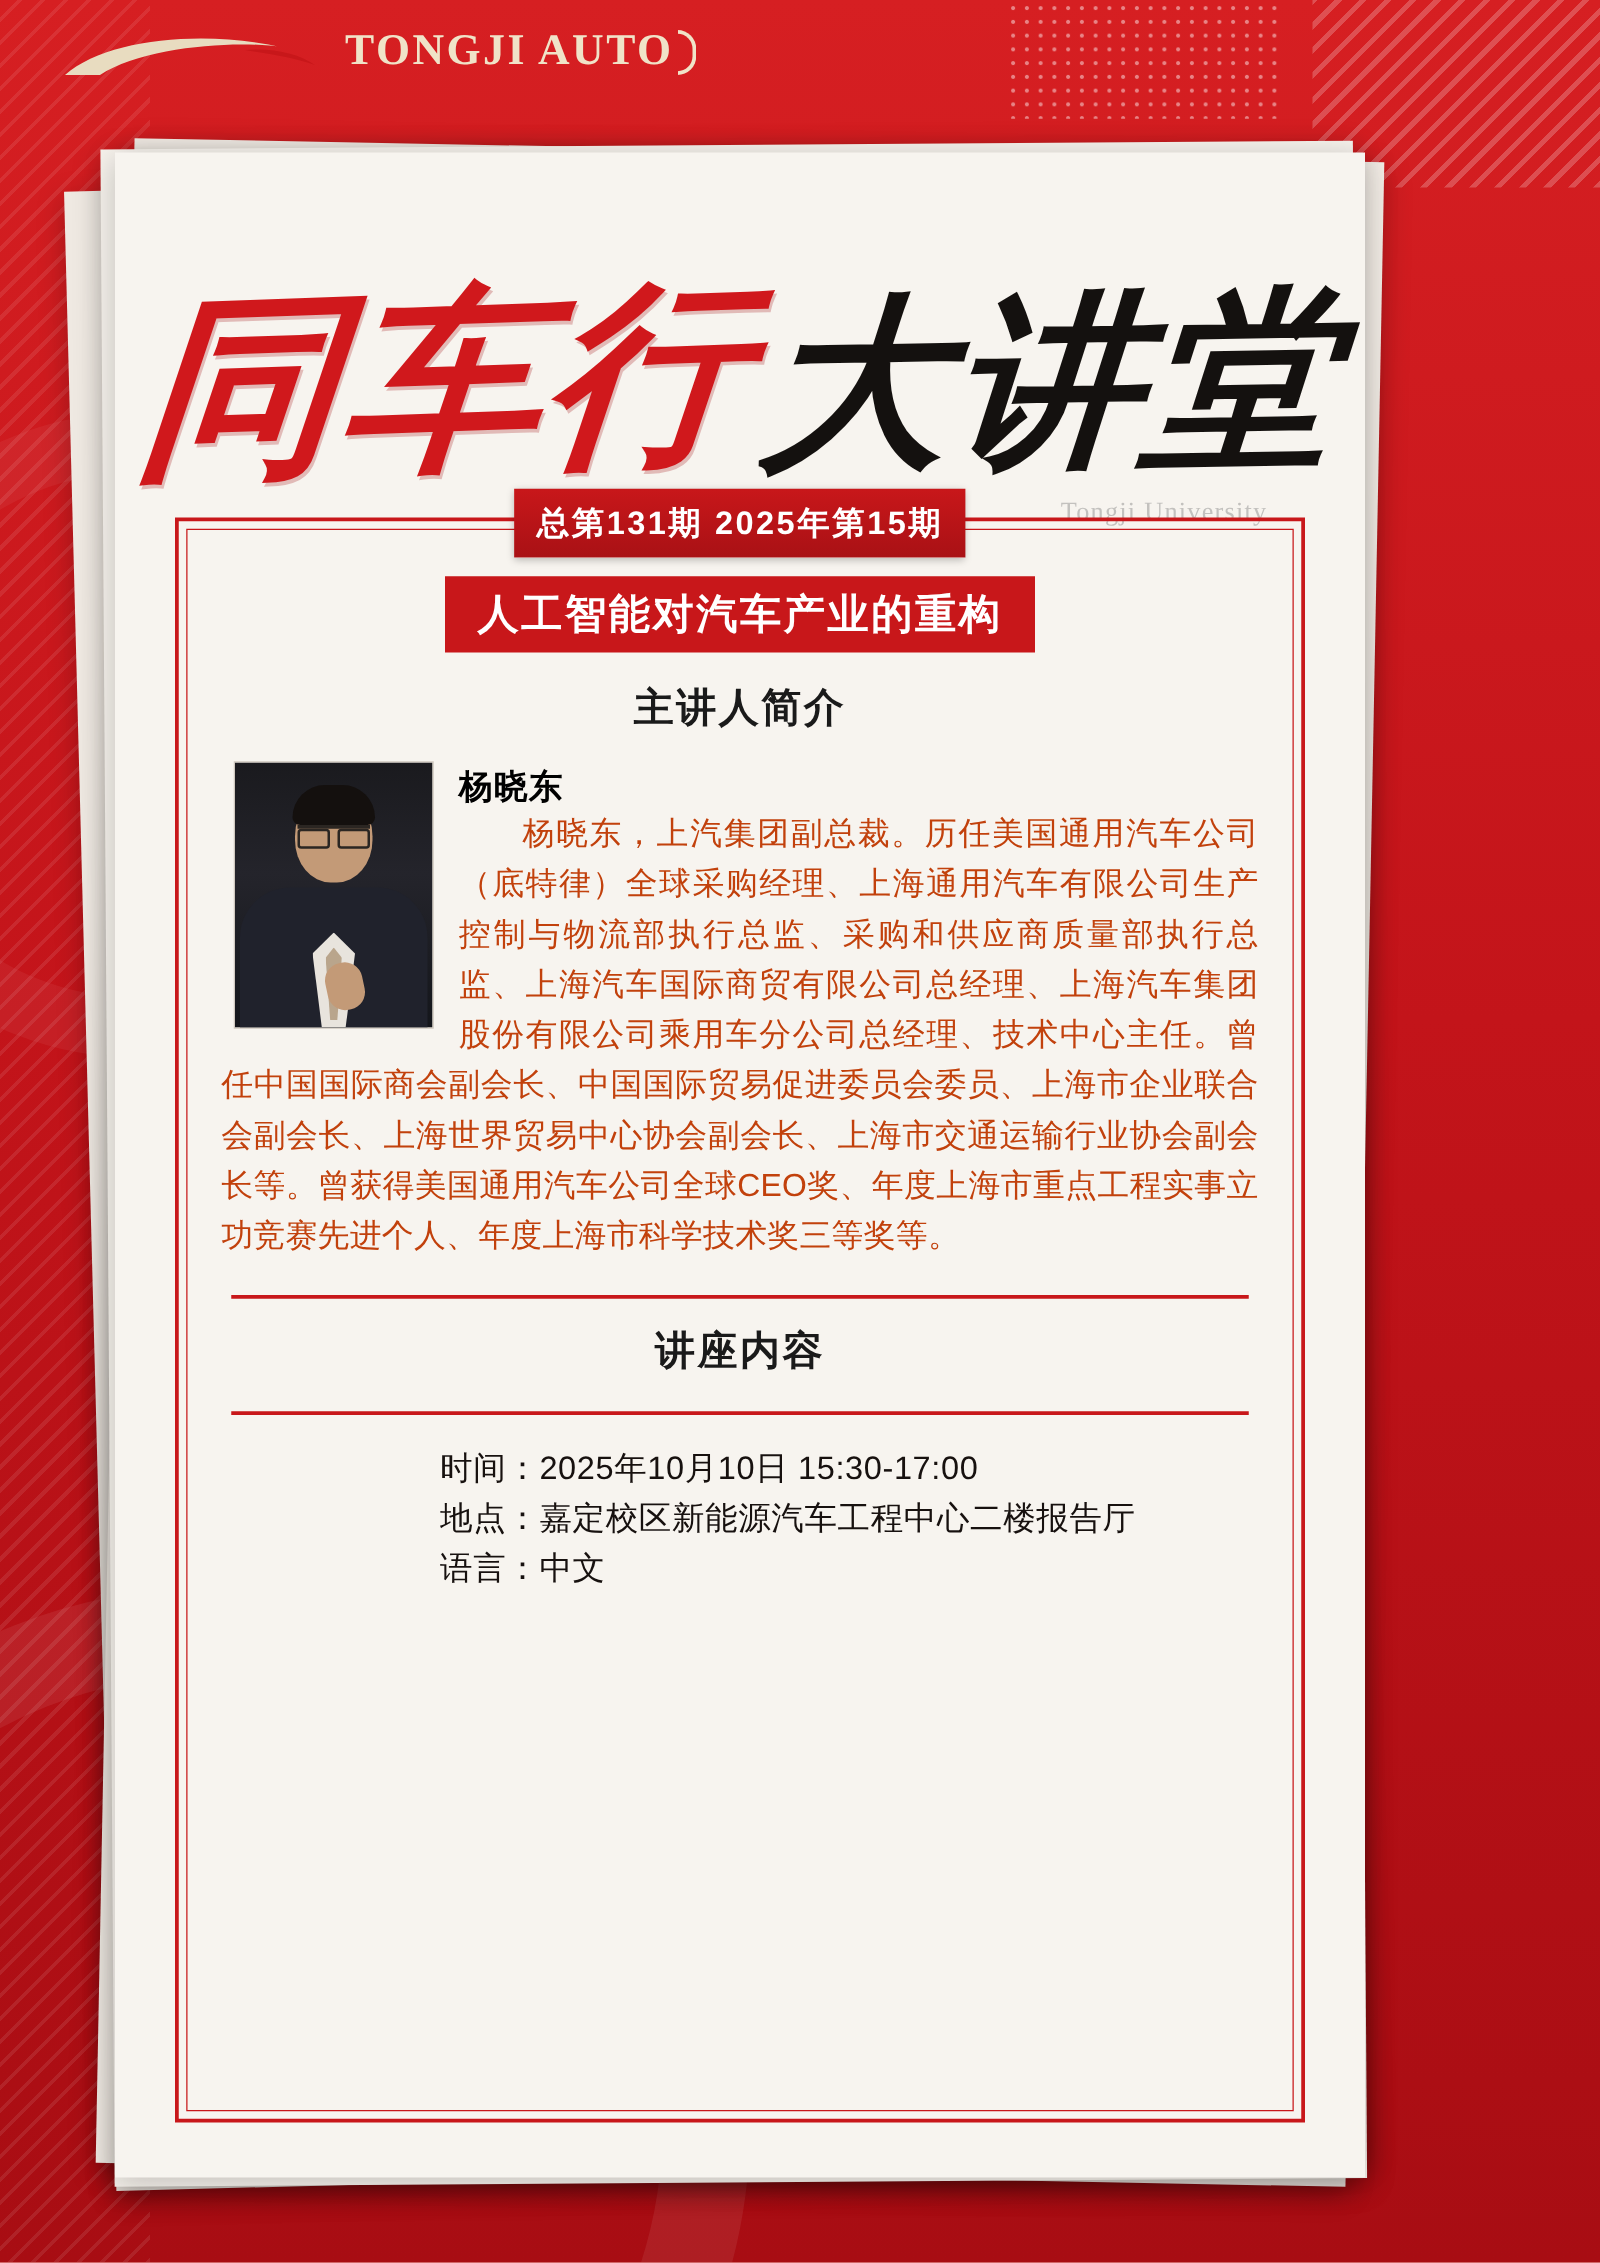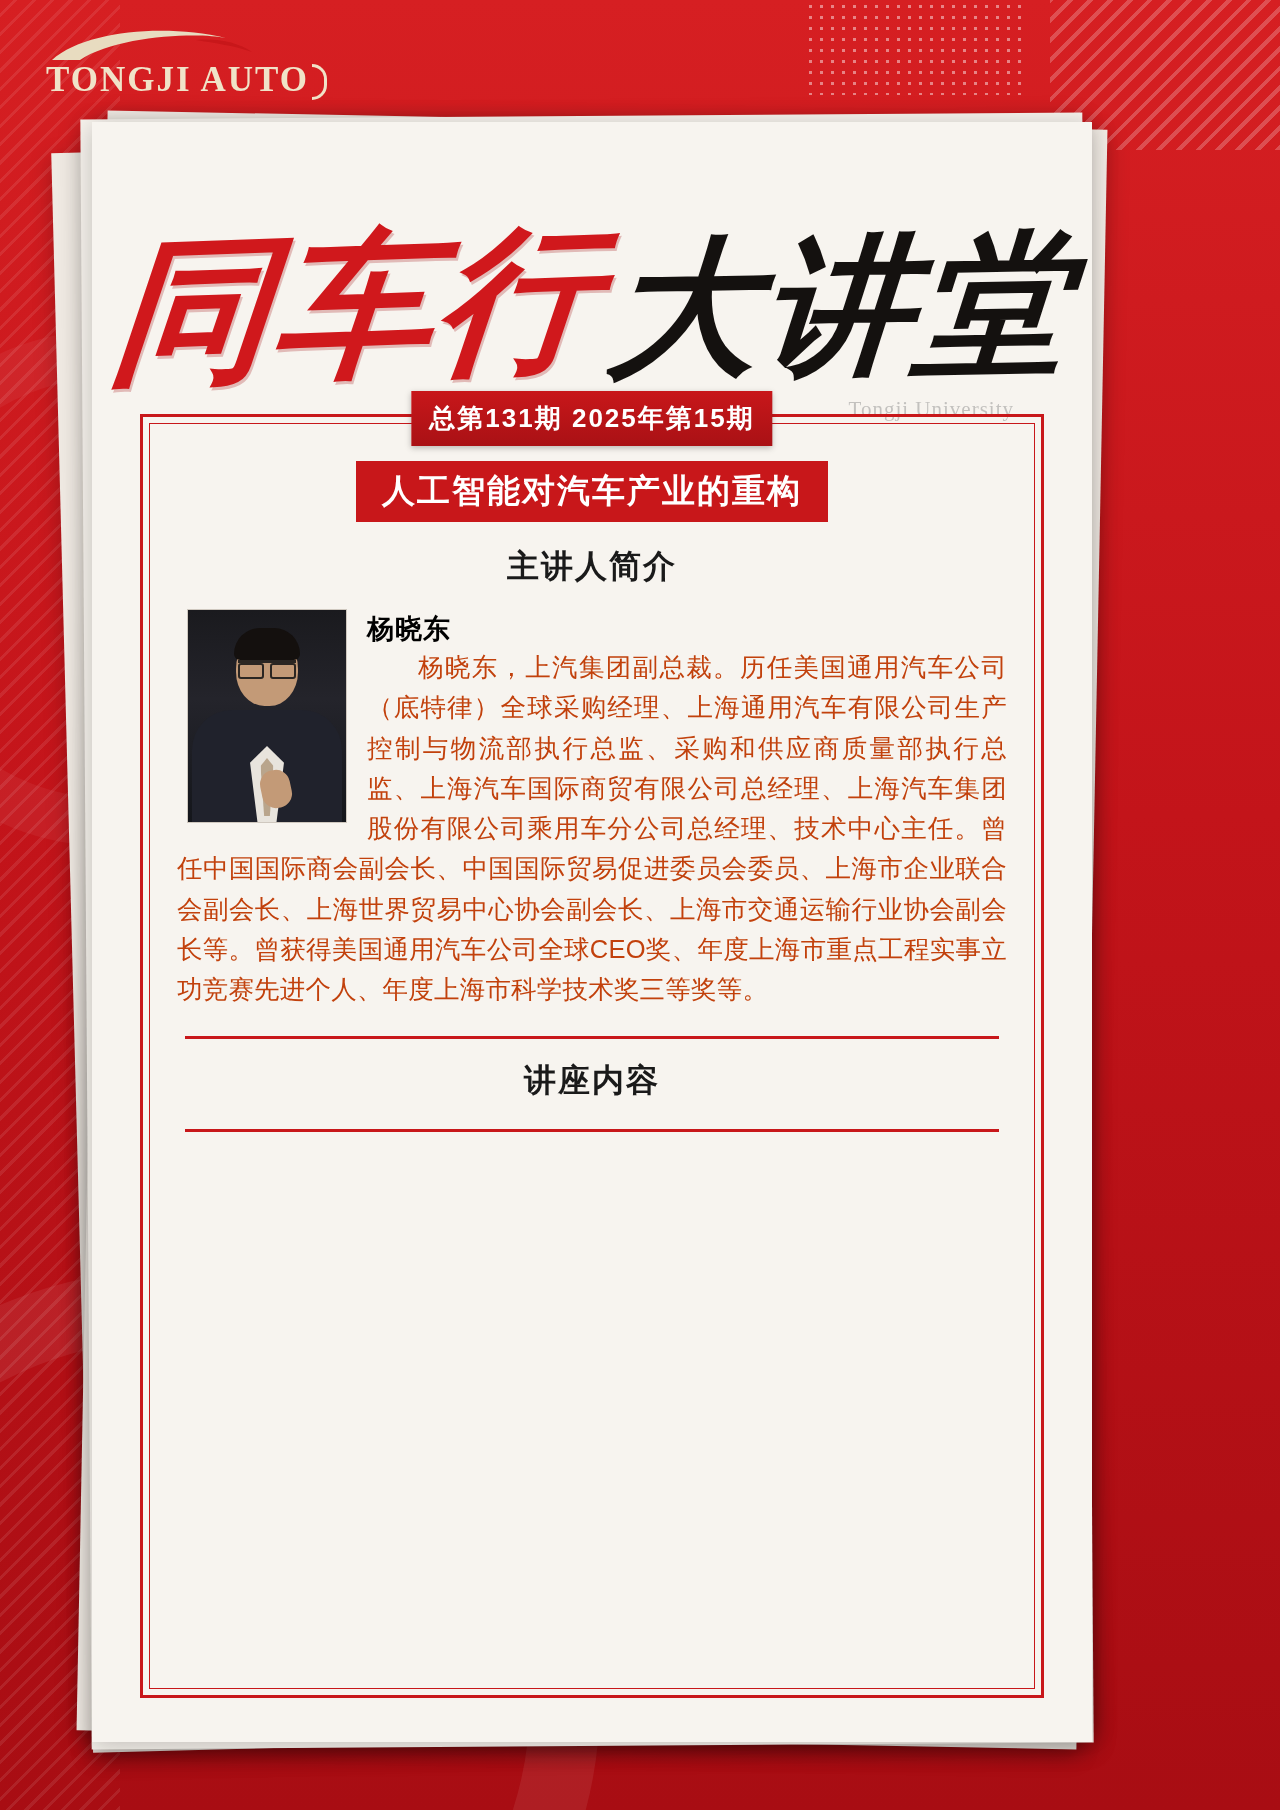--- a/index.html
+++ b/index.html
@@ -66,21 +66,21 @@
     width: 420px; height: 420px;
     border-radius: 50%;
     border: 48px solid rgba(255,255,255,0.05);
   }
 
   
   .logo {
     position: absolute;
     left: 46px; top: 26px;
     display: flex;
-    flex-direction: column;
+    flex-direction: row;
     align-items: flex-start;
     z-index: 12;
   }
   .logo-swoosh {
     width: 230px; height: 40px;
     position: relative;
   }
   .logo-swoosh svg { display:block; }
   .logo-text {
     font-family: "Liberation Serif", "DejaVu Serif", serif;
@@ -373,17 +373,22 @@
           <div class="speaker-name">杨晓东</div>
           <div class="body-text indent">杨晓东，上汽集团副总裁。历任美国通用汽车公司（底特律）全球采购经理、上海通用汽车有限公司生产控制与物流部执行总监、采购和供应商质量部执行总监、上海汽车国际商贸有限公司总经理、上海汽车集团股份有限公司乘用车分公司总经理、技术中心主任。曾任中国国际商会副会长、中国国际贸易促进委员会委员、上海市企业联合会副会长、上海世界贸易中心协会副会长、上海市交通运输行业协会副会长等。曾获得美国通用汽车公司全球CEO奖、年度上海市重点工程实事立功竞赛先进个人、年度上海市科学技术奖三等奖等。</div>
         </div>
 
         <div class="divider"></div>
 
         <div class="section-head">讲座内容</div>
 
         <div class="divider"></div>
 
+        <div class="info-block">
+          <div>时间：2025年10月10日 15:30-17:00</div>
+          <div>地点：嘉定校区新能源汽车工程中心二楼报告厅</div>
+          <div>语言：中文</div>
+        </div>
 
       </div>
     </div>
   </div>
 </div>
 
 </body></html>

